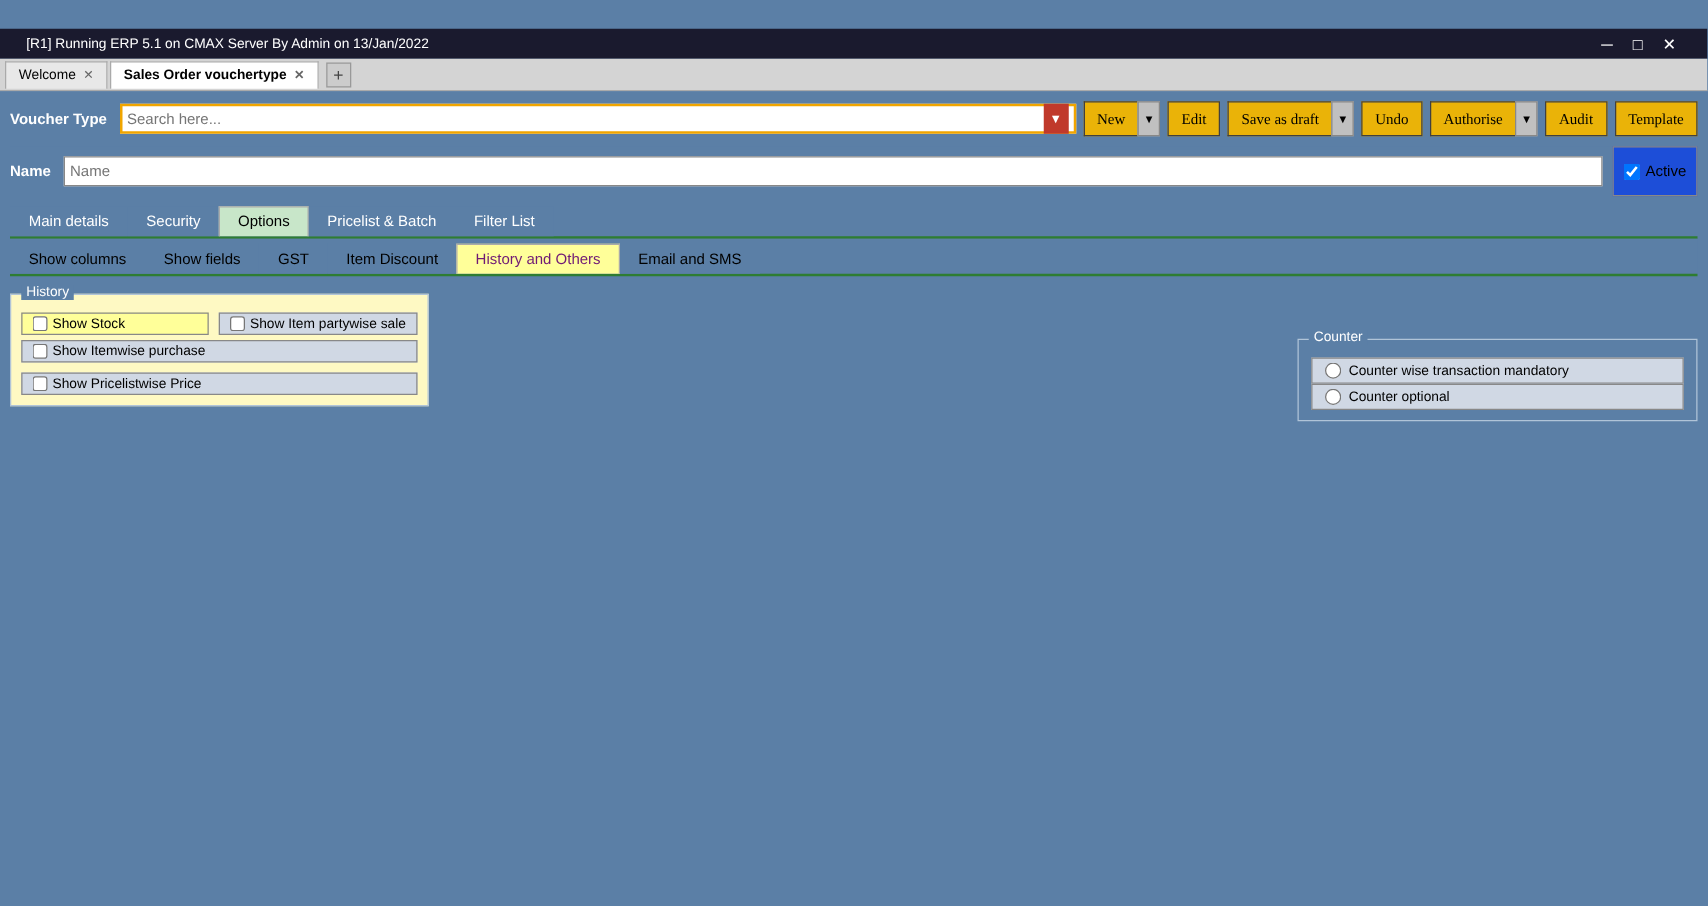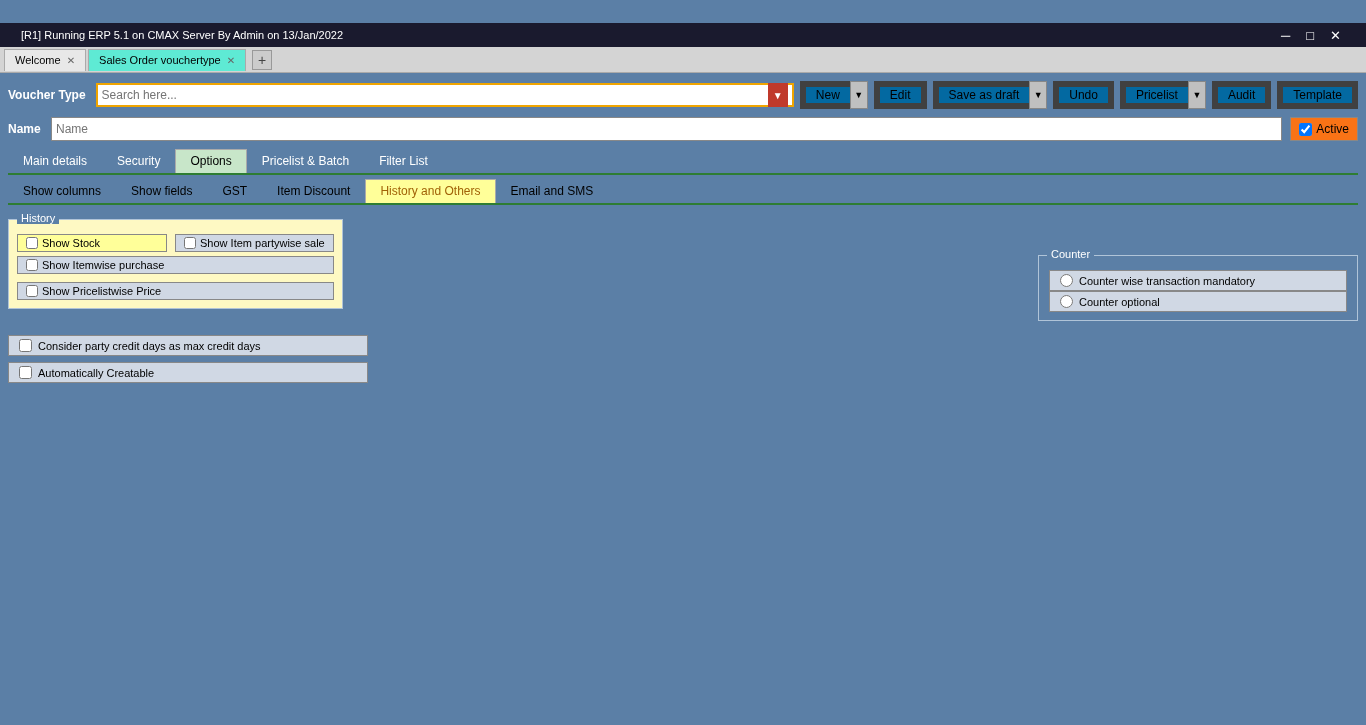--- a/index.html
+++ b/index.html
@@ -35,21 +35,21 @@
       border: 1px solid #aaa;
       border-bottom: none;
       padding: 2px 10px;
       font-size: 11px;
       display: flex;
       align-items: center;
       gap: 6px;
       cursor: pointer;
       height: 22px;
     }
-    .tab-item.active { background: #5eead4; }
+    .tab-item.active { background: #ffffff; font-weight: bold; }
     .tab-close { font-size: 10px; color: #666; cursor: pointer; }
     .tab-add {
       background: #ccc;
       border: 1px solid #999;
       width: 20px; height: 20px;
       display: flex; align-items: center; justify-content: center;
       cursor: pointer; margin-left: 4px; font-size: 14px; color: #444;
     }
 
     
@@ -90,28 +90,28 @@
       background: transparent;
     }
     .dropdown-arrow {
       background: #c0392b;
       color: #fff;
       width: 20px; height: 24px;
       display: flex; align-items: center; justify-content: center;
       cursor: pointer; font-size: 10px;
     }
     .btn {
-      background: #0369a1;
-      border: 6px solid #404040;
+      background: #eab308;
+      border: 1px solid #404040;
       height: 28px;
       padding: 0 10px;
       cursor: pointer;
       font-size: 12px;
       white-space: nowrap;
-      display: flex; align-items: center;
+      display: flex; align-items: center; font-family: Liberation Serif, serif;
     }
     .btn-split {
       display: flex; align-items: center;
     }
     .btn-split .btn-main { border-right: none; }
     .btn-split .btn-arrow {
       background: #c0c0c0;
       border: 1px solid #888;
       height: 28px; width: 18px;
       display: flex; align-items: center; justify-content: center;
@@ -130,25 +130,25 @@
     .name-input {
       flex: 1;
       height: 24px;
       border: 1px solid #888;
       background: #fff;
       padding: 0 4px;
       font-size: 12px;
     }
     .active-checkbox {
       display: flex; align-items: center; gap: 4px;
-      background: #f97316;
+      background: #1d4ed8;
       border: 1px solid #888;
       padding: 2px 8px;
       font-size: 12px;
-      height: 24px;
+      height: 40px;
     }
 
     
     #main-tabs {
       display: flex;
       gap: 0;
       border-bottom: 2px solid #2e7d32;
       margin-bottom: 0;
     }
     .main-tab {
@@ -178,21 +178,21 @@
     .sub-tab {
       padding: 4px 14px;
       font-size: 12px;
       cursor: pointer;
       background: #5b7fa6;
       color: #000000;
       border: 1px solid transparent;
     }
     .sub-tab.active {
       background: #ffff99;
-      color: #a16207;
+      color: #701a75;
       border: 1px solid #aaa;
       border-bottom: none;
     }
 
     
     #content-area {
       display: flex;
       gap: 16px;
     }
 
@@ -300,21 +300,21 @@
       <button class="btn btn-main">New</button>
       <div class="btn-arrow">▼</div>
     </div>
     <button class="btn">Edit</button>
     <div class="btn-split">
       <button class="btn btn-main">Save as draft</button>
       <div class="btn-arrow">▼</div>
     </div>
     <button class="btn">Undo</button>
     <div class="btn-split">
-      <button class="btn btn-main">Pricelist</button>
+      <button class="btn btn-main">Authorise</button>
       <div class="btn-arrow">▼</div>
     </div>
     <button class="btn">Audit</button>
     <button class="btn">Template</button>
   </div>
 
   <div id="name-row">
     <span class="name-label">Name</span>
     <input type="text" class="name-input" placeholder="Name" style="">
     <div class="active-checkbox">
@@ -364,30 +364,20 @@
             </label>
             <label class="cb-item">
               <input type="checkbox" style="">
               <span>Show Pricelistwise Price</span>
             </label>
           </div>
         </div>
       </div>
 
       
-      <div id="bottom-checks">
-        <label class="bottom-cb">
-          <input type="checkbox" style="">
-          <span>Consider party credit days as max credit days</span>
-        </label>
-        <label class="bottom-cb">
-          <input type="checkbox" style="">
-          <span>Automatically Creatable</span>
-        </label>
-      </div>
 
     </div>
 
     <div id="right-panel">
 
       <div class="counter-group">
         <span class="group-box-title">Counter</span>
         <div style="margin-top:6px;">
           <label class="radio-item">
             <input type="radio" name="counter" style="">

